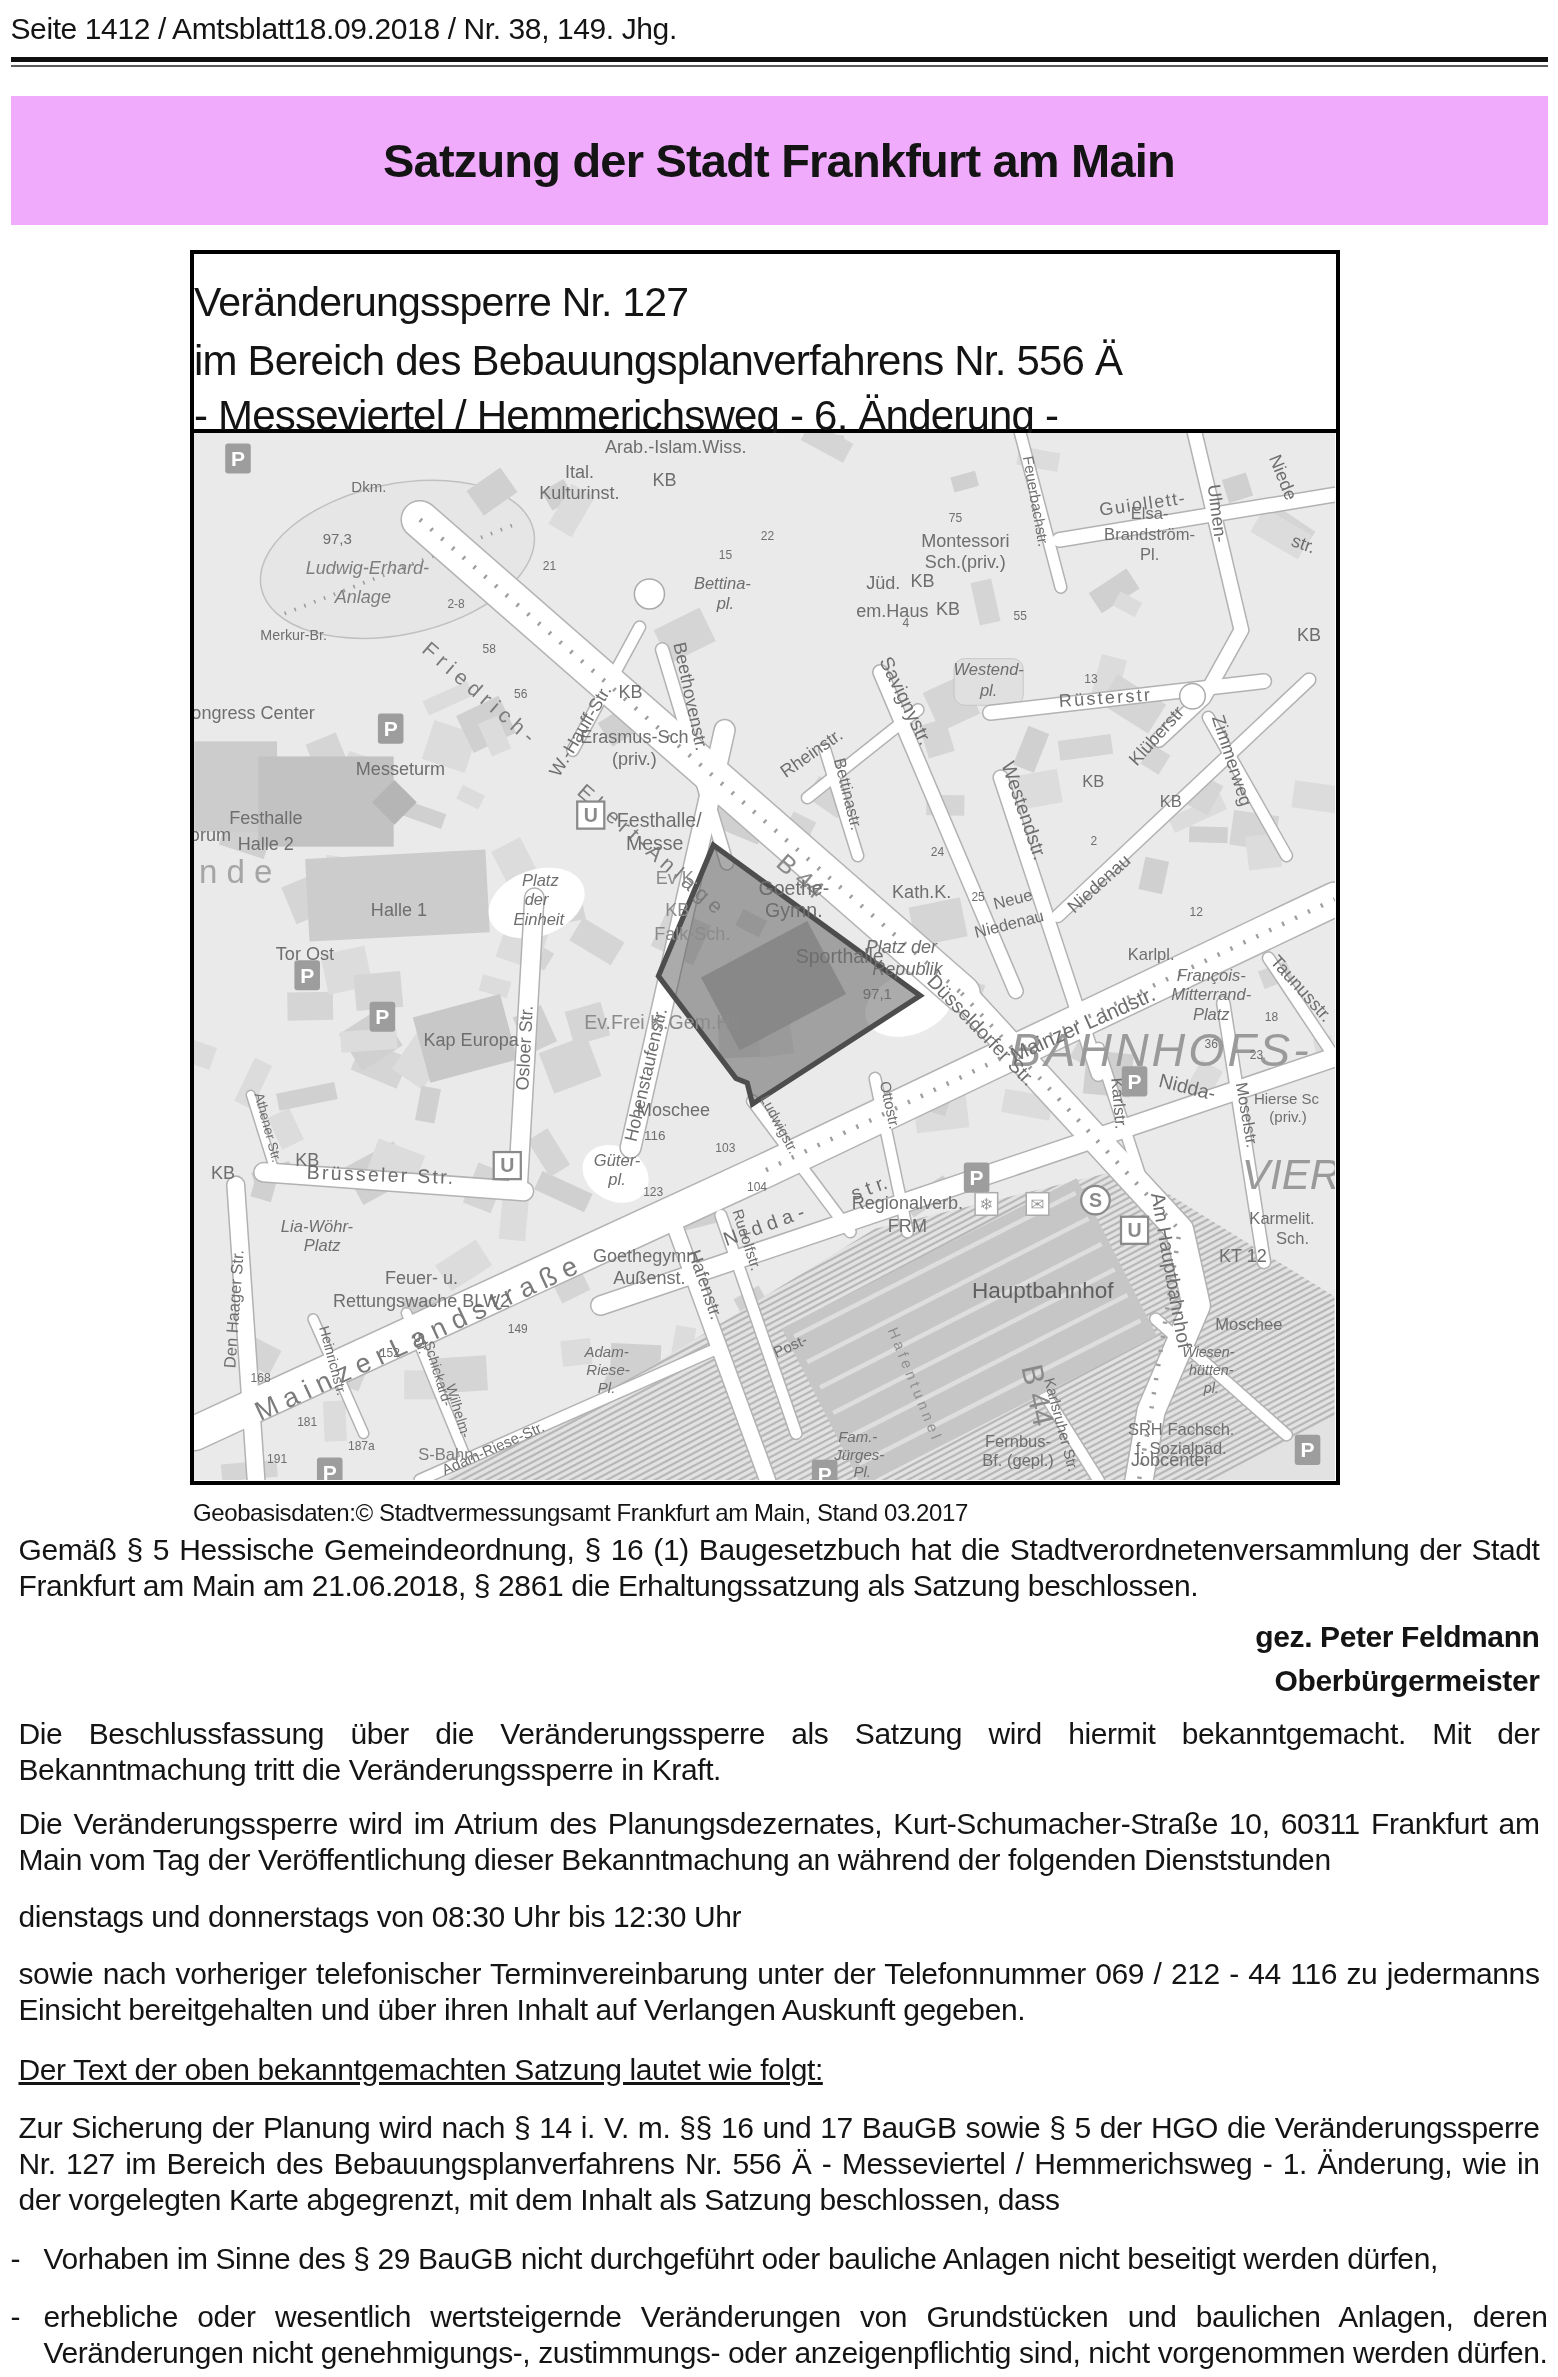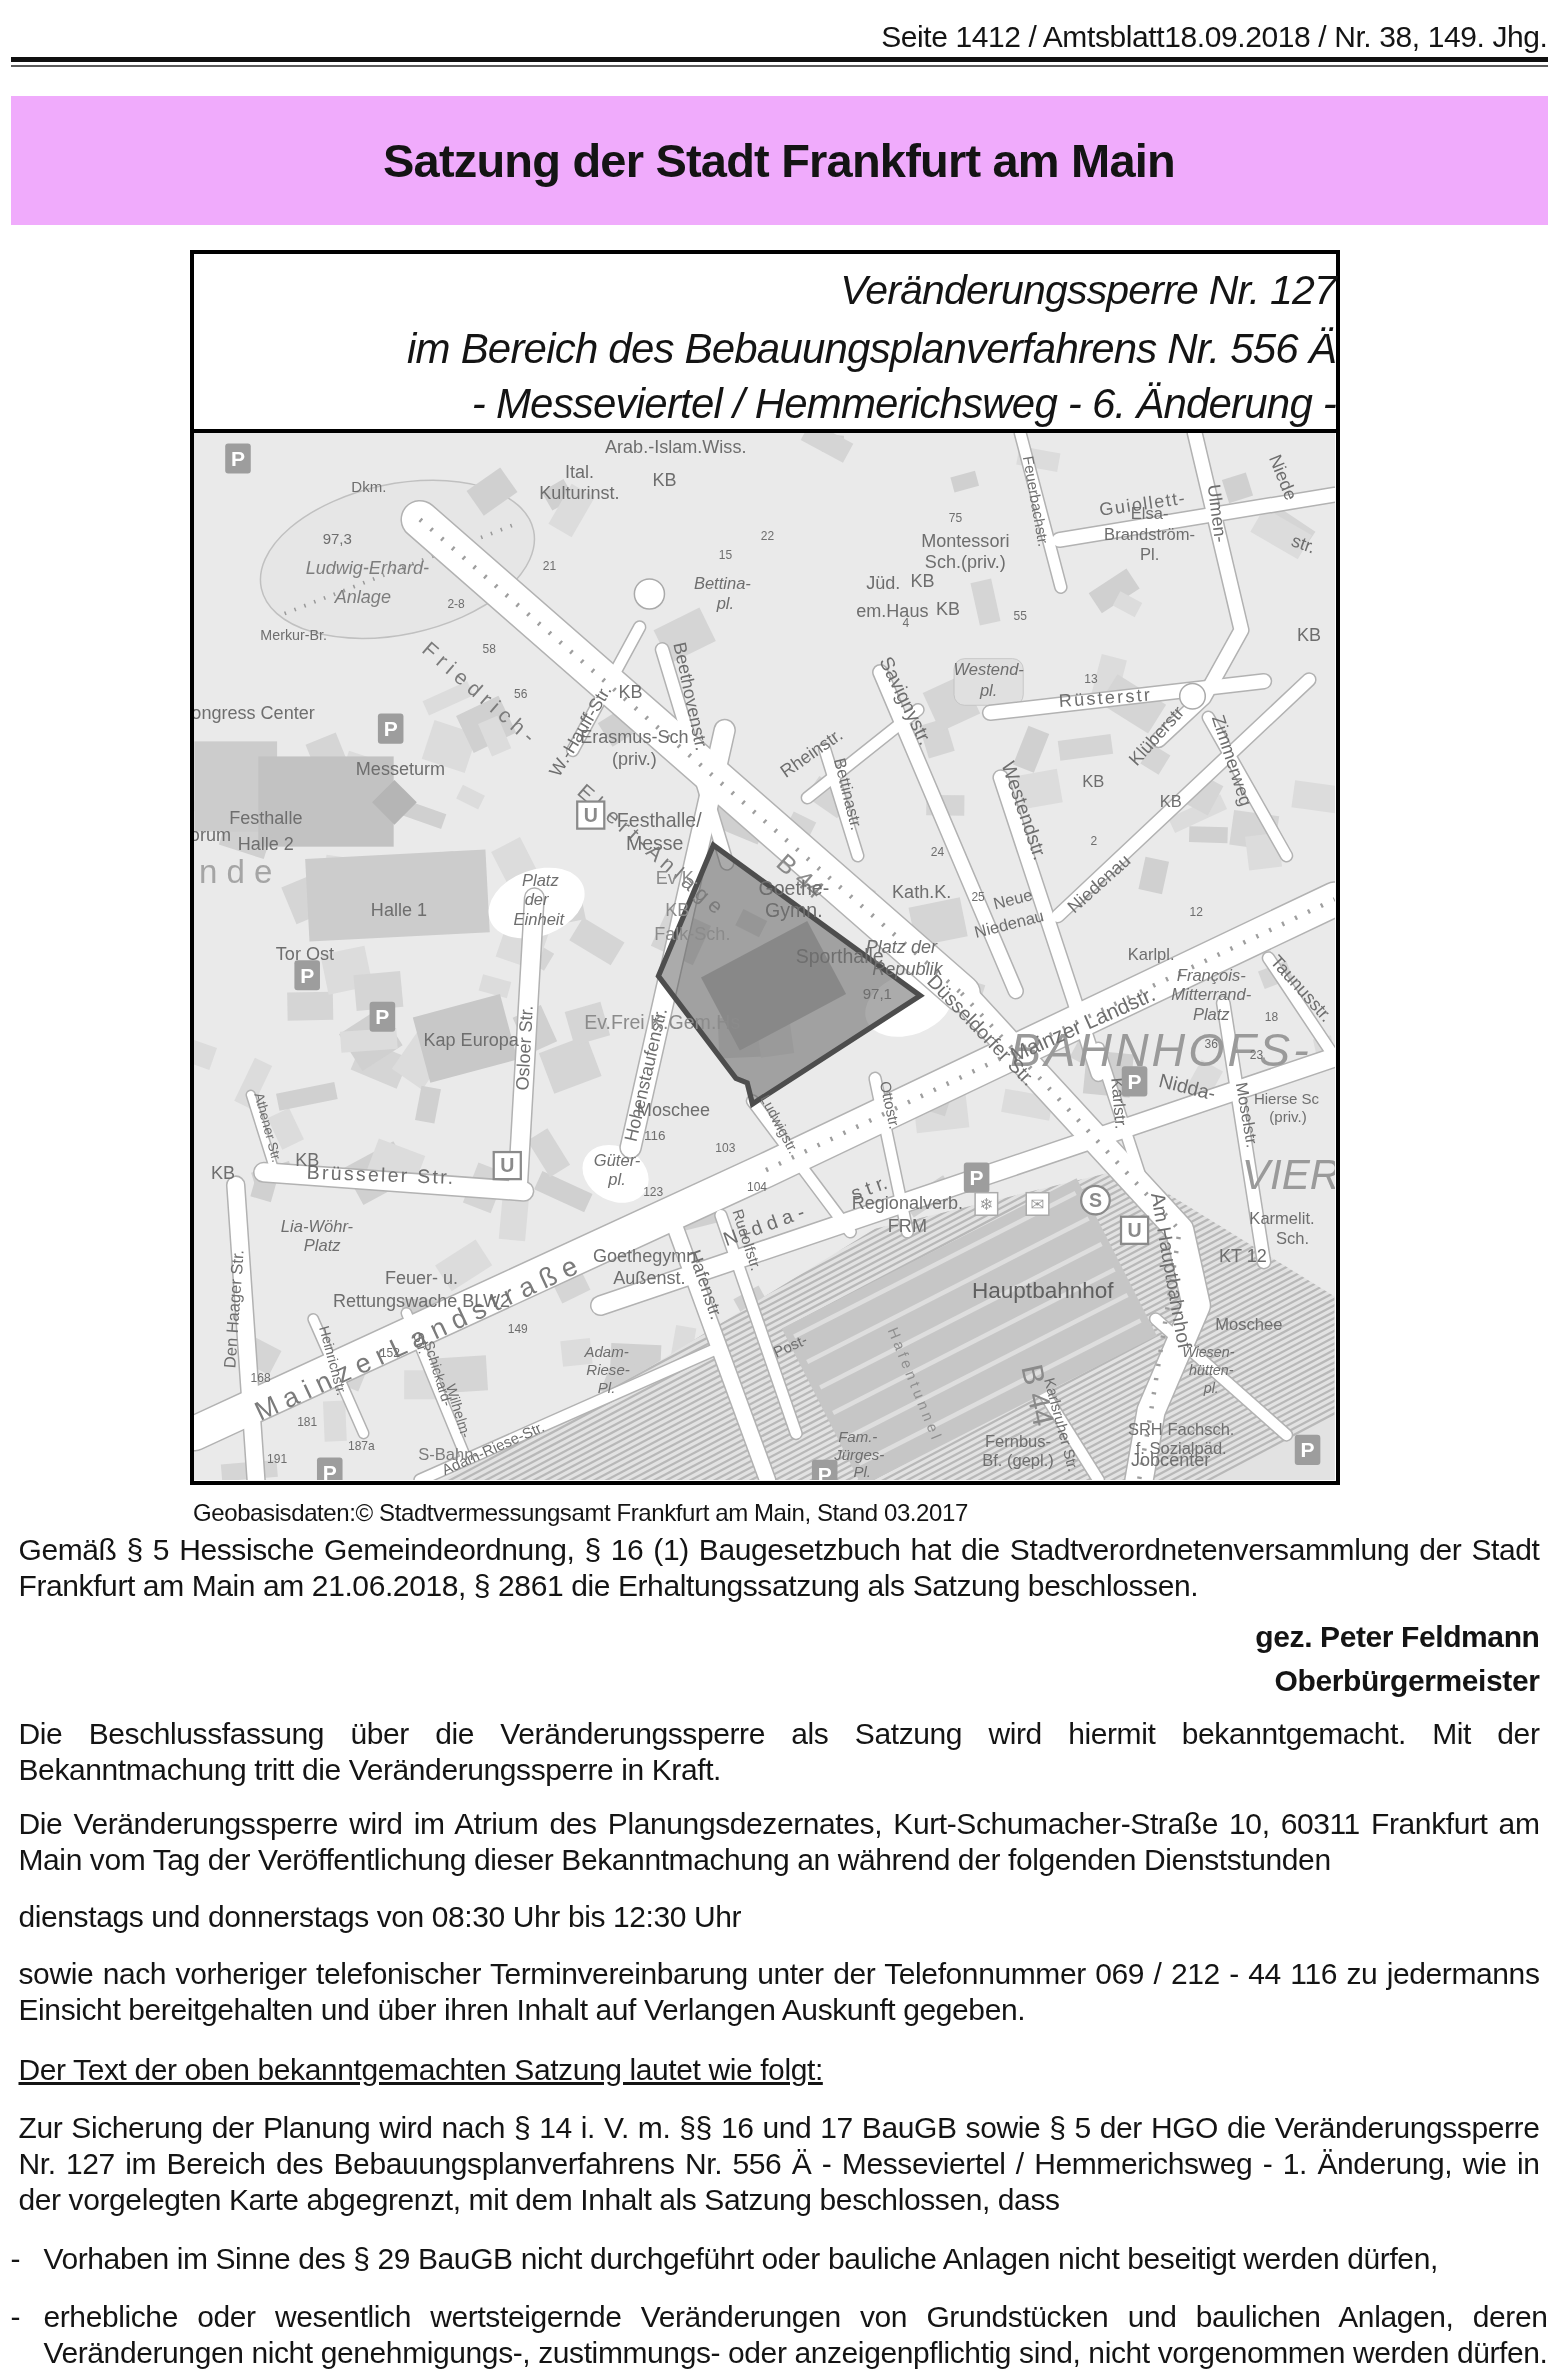--- a/index.html
+++ b/index.html
@@ -1,27 +1,27 @@
 <!DOCTYPE html>
 <html lang="de" style="font-size:12px"><head>
 <meta charset="utf-8">
 <style>
   html,body{margin:0;padding:0;width:1558px;height:2377px;background:#ffffff;overflow:hidden;}
   body{font-family:"Liberation Sans",sans-serif;color:#141414;position:relative;}
-  .hdr{position:absolute;top:20px;left:10.5px;right:10.5px;display:flex;justify-content:flex-end;
+  .hdr{position:absolute;top:12px;left:10.5px;right:10.5px;display:flex;justify-content:flex-start;
        font-size:30px;letter-spacing:-0.4px;}
   .rule{position:absolute;top:57px;left:10.5px;right:10.5px;height:4.5px;background:#101010;}
   .rule2{position:absolute;top:65px;left:10.5px;right:10.5px;height:1.5px;background:#5a5a5a;}
   .banner{position:absolute;top:96px;left:10.5px;right:10.5px;height:129px;background:#f0abfc;
           display:flex;align-items:center;justify-content:center;}
   .banner h1{margin:0;font-size:47px;font-weight:bold;letter-spacing:-0.8px;}
   .mapbox{position:absolute;left:190px;top:250px;width:1150px;height:1235px;border:4.5px solid #000;
           box-sizing:border-box;background:#fff;}
-  .mapbox .titles{height:179px;border-bottom:4.5px solid #000;box-sizing:border-box;text-align:right;
-          padding-top:13px;font-style:italic;}
+  .mapbox .titles{height:179px;border-bottom:4.5px solid #000;box-sizing:border-box;text-align:left;
+          padding-top:25px;}
   .t1{font-size:41px;margin:0 0 10.5px 0;letter-spacing:-0.8px;}
   .t2,.t3{font-size:42px;margin:0 0 7.5px 0;letter-spacing:-0.8px;}
   .map-area{position:relative;width:1141px;height:1047px;overflow:hidden;background:#eaeaea;}
   .map-area svg{display:block;}
   .caption{position:absolute;left:193px;top:1499px;font-size:24px;letter-spacing:-0.4px;}
   .bodytext{position:absolute;left:10.5px;right:10.5px;top:1524px;font-size:30px;line-height:1.2;
             letter-spacing:-0.4px;}
   .bodytext p{margin:8px;text-align:justify;}
   .p-sig{margin-top:15px !important;text-align:right !important;font-weight:bold;}
   .p2{margin-top:16.6px !important;}

